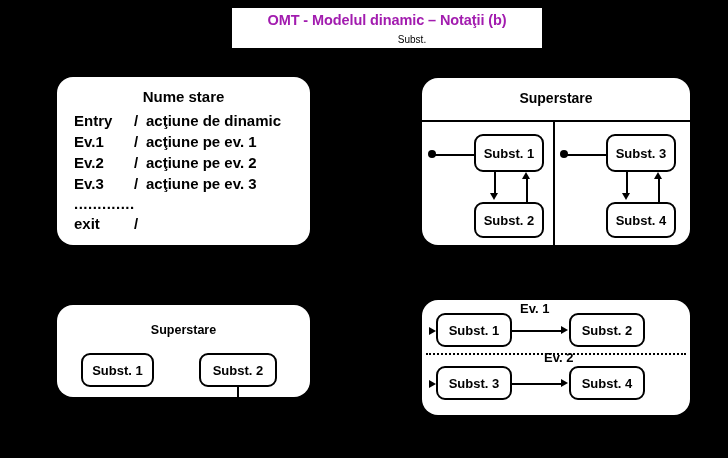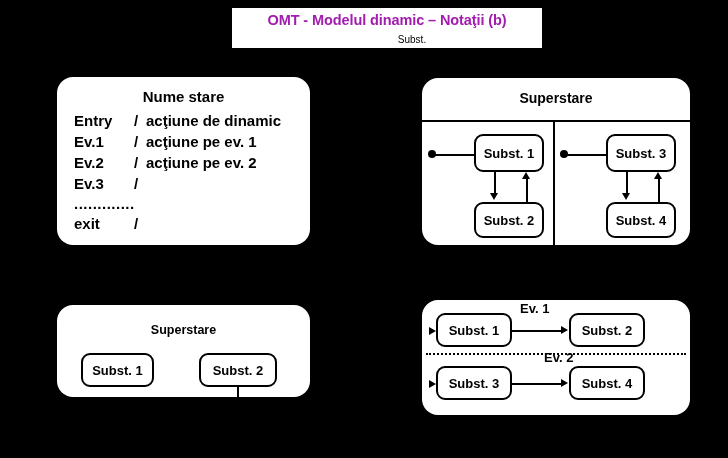--- a/index.html
+++ b/index.html
@@ -260,20 +260,21 @@
 
       <div class="action-row">
         <span class="action-trigger">Ev.2</span>
         <span class="action-sep">/</span>
         <span class="action-body">acţiune pe ev. 2</span>
       </div>
 
       <div class="action-row">
         <span class="action-trigger">Ev.3</span>
         <span class="action-sep">/</span>
+        <span class="action-body">acţiune pe ev. 3</span>
       </div>
 
       <div class="dots-row">.............</div>
 
       <div class="action-row">
         <span class="action-trigger">exit</span>
         <span class="action-sep">/</span>
       </div>
 
     </div>

